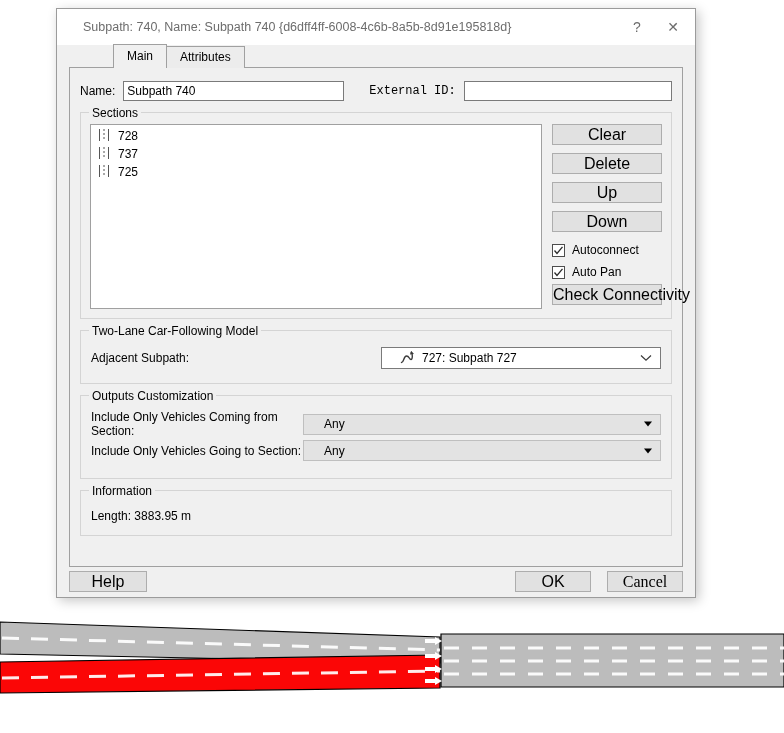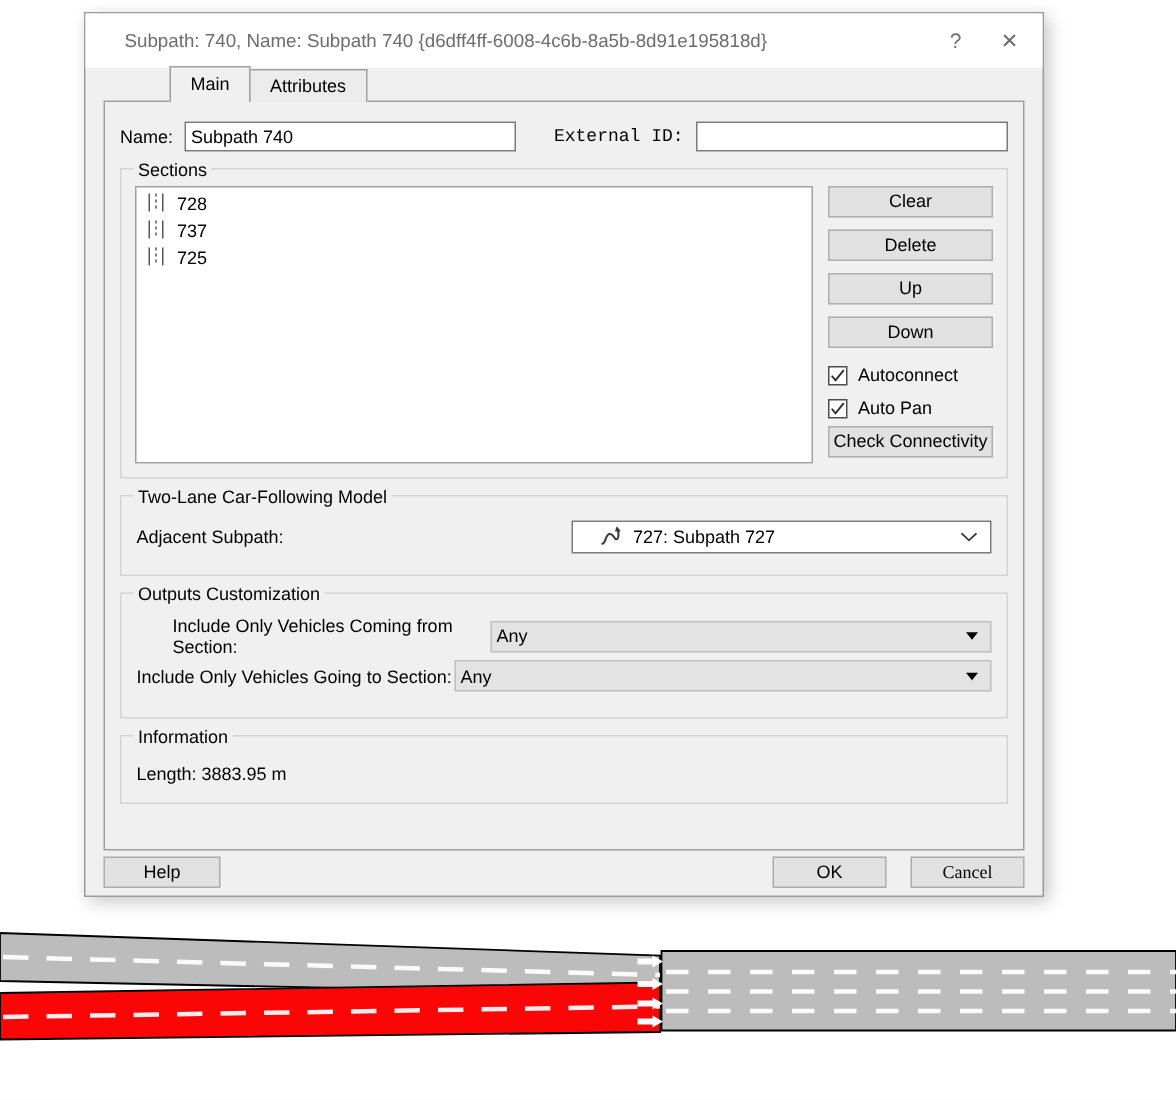--- a/index.html
+++ b/index.html
@@ -196,21 +196,21 @@
     width: 110px;
     margin-left: 10px;
     flex: none;
     display: flex;
     flex-direction: column;
   }
   .btn {
     background: #e1e1e1;
     border: 1px solid #adadad;
     font-family: "Liberation Sans", sans-serif;
-    font-size: 12px;
+    font-size: 16px;
     color: #000;
     height: 21px;
     line-height: 19px;
     text-align: center;
     cursor: default;
     box-sizing: border-box;
     padding: 0;
     white-space: nowrap;
   }
   #sections-buttons .btn { width: 100%; }
@@ -270,32 +270,32 @@
 
   
   #outputs-group { height: 84px; }
   .output-row {
     position: absolute;
     left: 10px;
     right: 10px;
     display: flex;
     align-items: center;
   }
-  #out-row-1 { top: 14px; margin-left: 24px; }
+  #out-row-1 { top: 14px; }
   #out-row-2 { top: 44px; }
   .output-label { width: 212px; font-size: 12px; }
   .combobox-flat {
     flex: 1 1 auto;
     height: 21px;
     background: #e3e3e3;
     border: 1px solid #bfbfbf;
     box-sizing: border-box;
     display: flex;
     align-items: center;
-    padding-left: 3px;
+    padding-left: 20px;
     font-size: 12px;
     cursor: default;
     position: relative;
     color: #000;
   }
   .tri {
     position: absolute;
     right: 8px;
     top: 50%;
     transform: translateY(-50%);

